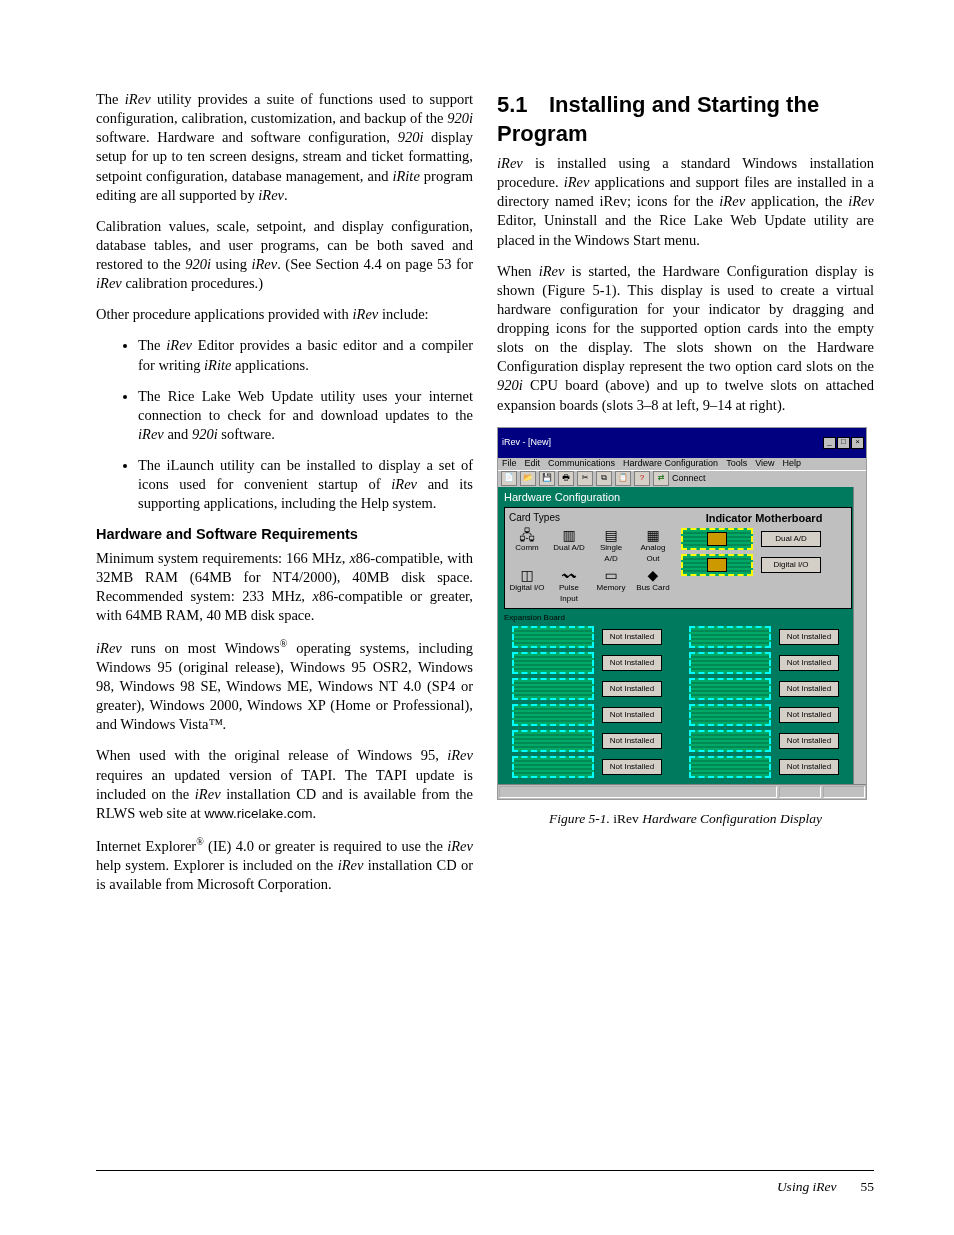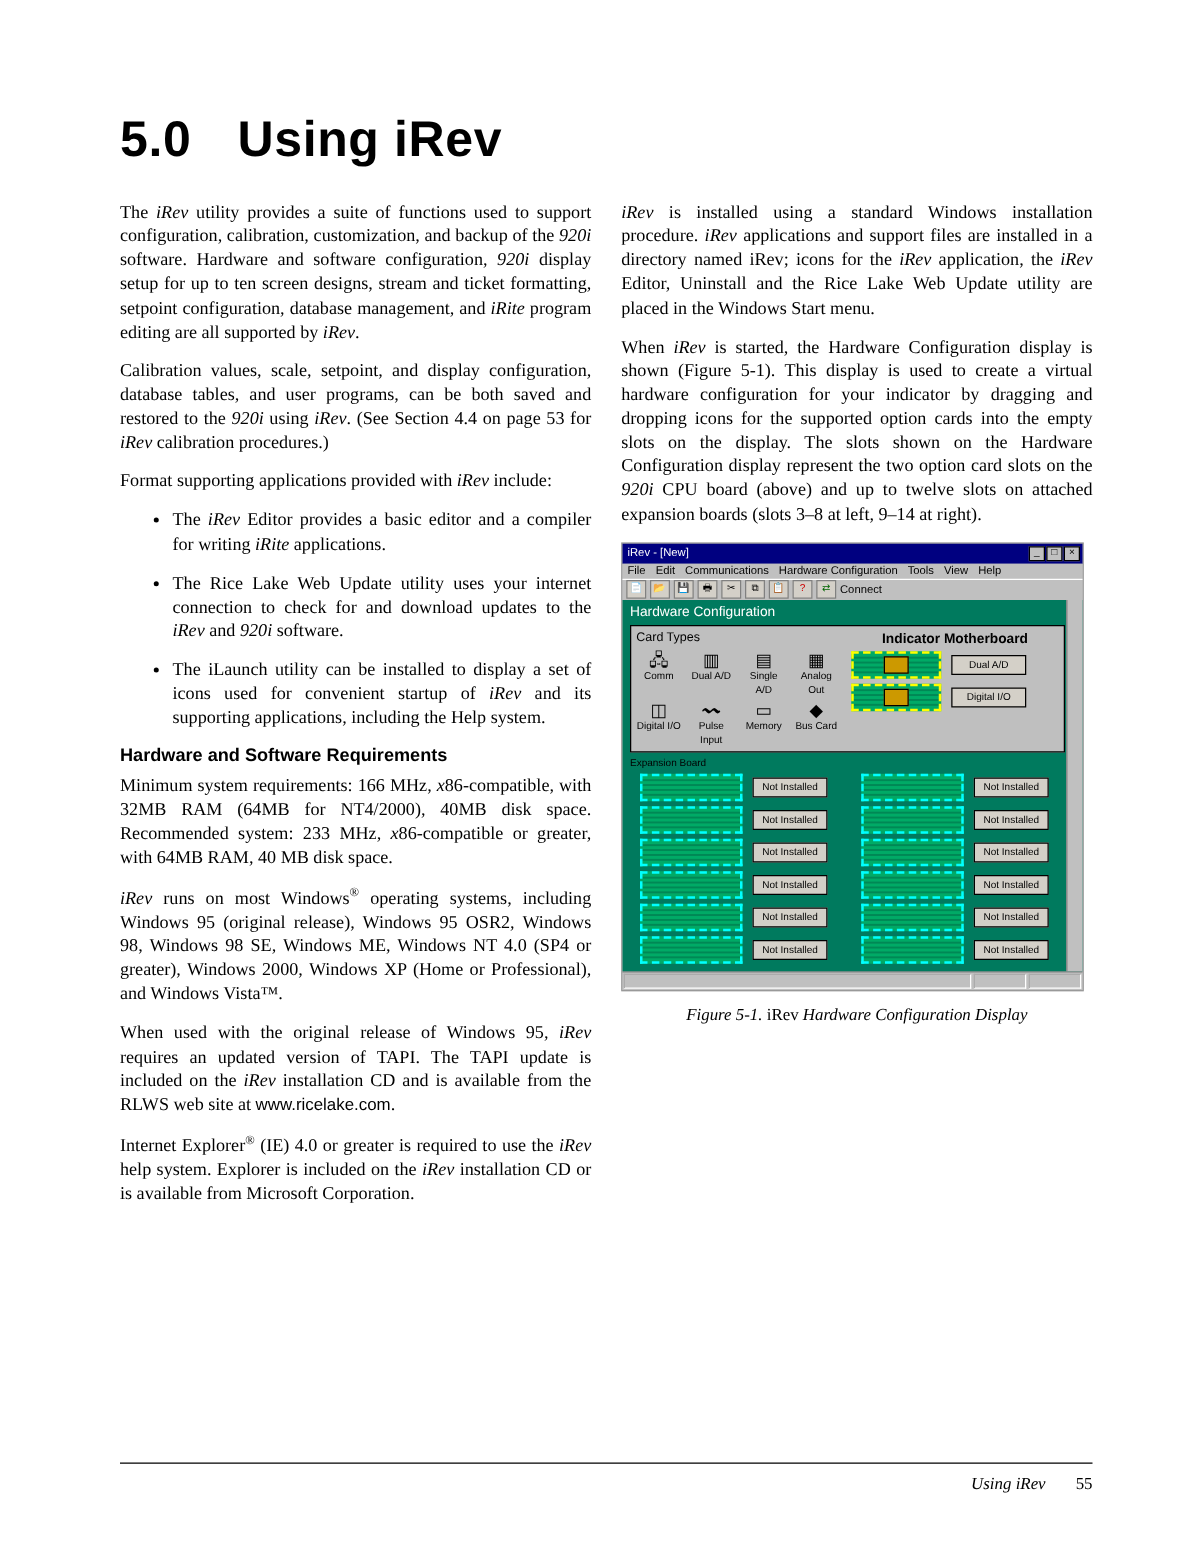--- a/index.html
+++ b/index.html
@@ -86,21 +86,21 @@
     font-family: Tahoma, Arial, sans-serif;
     font-size: 9px;
     background: #bfbfbf;
     box-sizing: border-box;
   }
   .ss-titlebar {
     background: #000080;
     color: #fff;
     display: flex;
     align-items: center;
-    height: 16px;
+    height: 30px;
     padding: 0 2px 0 4px;
   }
   .ss-titlebar .spacer { flex: 1; }
   .ss-titlebar .wbtn {
     width: 11px; height: 10px;
     background: #c0c0c0; border: 1px solid #000;
     margin-left: 1px;
     font-size: 8px; line-height: 8px; text-align: center; color:#000;
   }
   .ss-menubar {
@@ -250,35 +250,32 @@
     bottom: 40px;
     font-size: 13.5px;
   }
   .footer-text .ft-title { font-style: italic; margin-right: 24px; }
 </style>
 </head>
 <body>
 
 <div class="page">
 
-  <div class="chapter-title">
-    <span class="num">5.0</span><span>Using iRev</span>
-  </div>
 
   <div class="columns">
 
     <div class="col">
       <p>
         <span>The </span><span class="italic">iRev</span><span> utility provides a suite of functions used to support configuration, calibration, customization, and backup of the </span><span class="italic">920i</span><span> software. Hardware and software configuration, </span><span class="italic">920i</span><span> display setup for up to ten screen designs, stream and ticket formatting, setpoint configuration, database management, and </span><span class="italic">iRite</span><span> program editing are all supported by </span><span class="italic">iRev</span><span>.</span>
       </p>
       <p>
         <span>Calibration values, scale, setpoint, and display configuration, database tables, and user programs, can be both saved and restored to the </span><span class="italic">920i</span><span> using </span><span class="italic">iRev</span><span>. (See Section 4.4 on page 53 for </span><span class="italic">iRev</span><span> calibration procedures.)</span>
       </p>
       <p class="tight">
-        <span>Format supporting applications provided with </span><span class="italic">iRev</span><span> include:</span>
+        <span>Other procedure applications provided with </span><span class="italic">iRev</span><span> include:</span>
       </p>
       <ul class="bullets">
         <li>
           <span>The </span><span class="italic">iRev</span><span> Editor provides a basic editor and a compiler for writing </span><span class="italic">iRite</span><span> applications.</span>
         </li>
         <li>
           <span>The Rice Lake Web Update utility uses your internet connection to check for and download updates to the </span><span class="italic">iRev</span><span> and </span><span class="italic">920i</span><span> software.</span>
         </li>
         <li>
           <span>The iLaunch utility can be installed to display a set of icons used for convenient startup of </span><span class="italic">iRev</span><span> and its supporting applications, including the Help system.</span>
@@ -294,20 +291,23 @@
       </p>
       <p>
         <span>When used with the original release of Windows 95, </span><span class="italic">iRev</span><span> requires an updated version of TAPI. The TAPI update is included on the </span><span class="italic">iRev</span><span> installation CD and is available from the RLWS web site at </span><span class="sans">www.ricelake.com</span><span>.</span>
       </p>
       <p>
         <span>Internet Explorer</span><span class="reg">®</span><span> (IE) 4.0 or greater is required to use the </span><span class="italic">iRev</span><span> help system. Explorer is included on the </span><span class="italic">iRev</span><span> installation CD or is available from Microsoft Corporation.</span>
       </p>
     </div>
 
     <div class="col">
+      <div class="section-head">
+        <span class="snum">5.1</span><span>Installing and Starting the Program</span>
+      </div>
       <p>
         <span class="italic">iRev</span><span> is installed using a standard Windows installation procedure. </span><span class="italic">iRev</span><span> applications and support files are installed in a directory named iRev; icons for the </span><span class="italic">iRev</span><span> application, the </span><span class="italic">iRev</span><span> Editor, Uninstall and the Rice Lake Web Update utility are placed in the Windows Start menu.</span>
       </p>
 
       <p>
         <span>When </span><span class="italic">iRev</span><span> is started, the Hardware Configuration display is shown (Figure 5-1). This display is used to create a virtual hardware configuration for your indicator by dragging and dropping icons for the supported option cards into the empty slots on the display. The slots shown on the Hardware Configuration display represent the two option card slots on the </span><span class="italic">920i</span><span> CPU board (above) and up to twelve slots on attached expansion boards (slots 3–8 at left, 9–14 at right).</span>
       </p>
 
       <div class="figure-wrap">
         <div class="screenshot">

